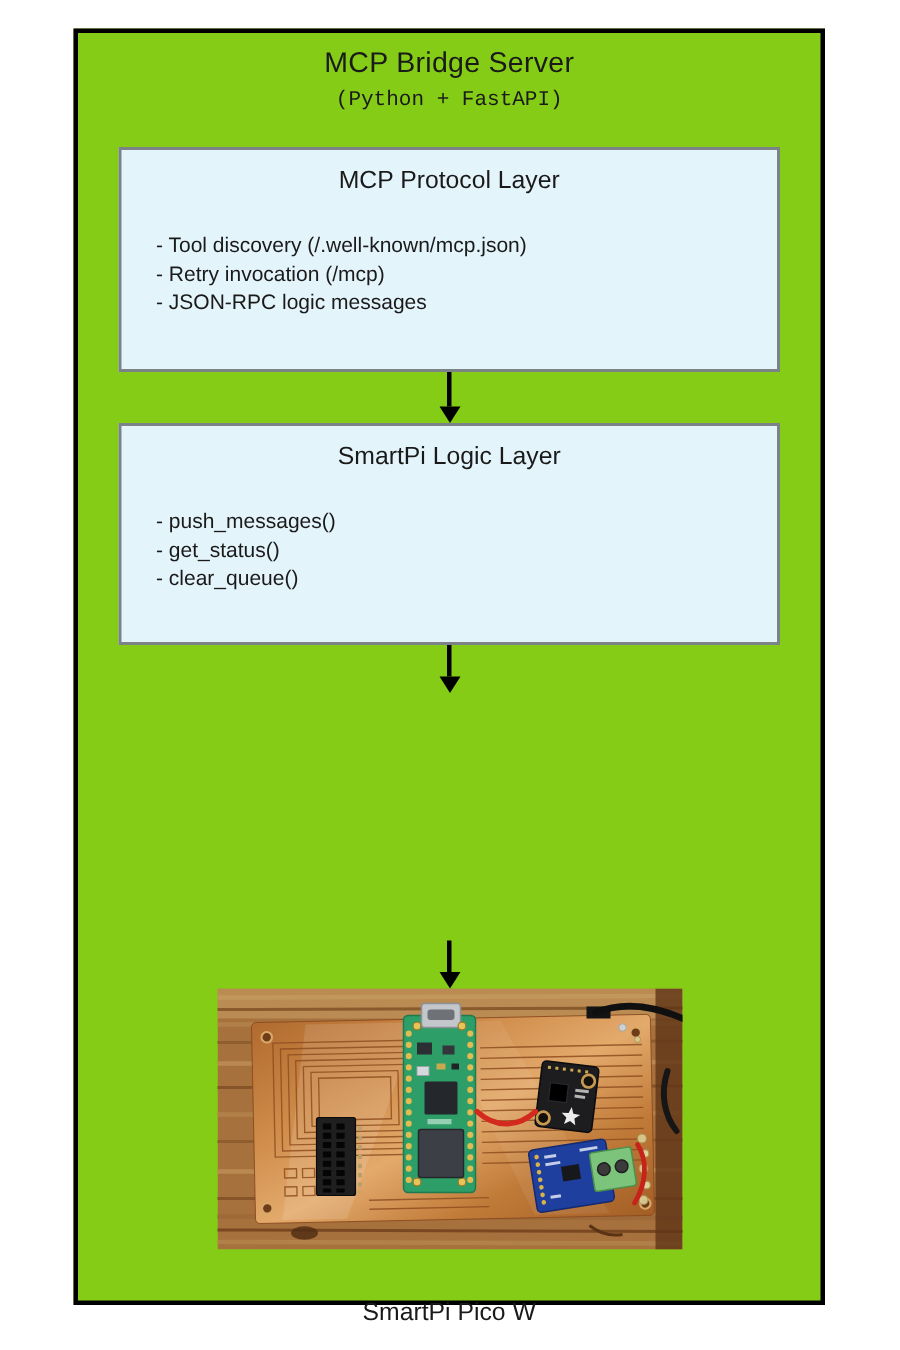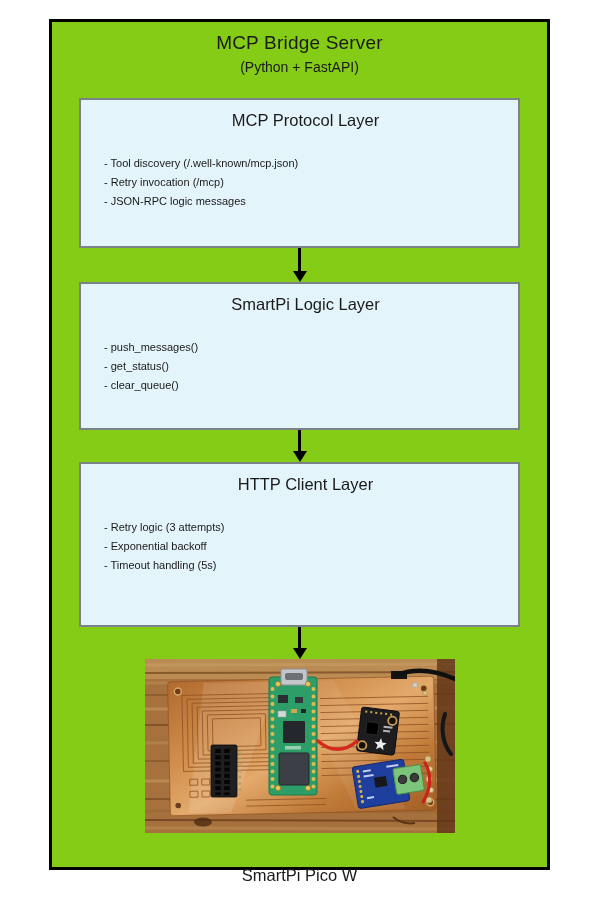--- a/index.html
+++ b/index.html
@@ -18,37 +18,36 @@
     border: 3px solid #000000;
     background: #84cc16;
   }
   .diagram-title {
     position: absolute; top: 10px; left: 0; width: 100%;
     text-align: center; font-size: 19px; font-weight: 500;
     letter-spacing: 0.2px;
   }
   .diagram-subtitle {
     position: absolute; top: 37px; left: 0; width: 100%;
-    text-align: center; font-size: 14px; font-weight: 400;
+    text-align: center; font-size: 14px; font-weight: 400; font-family: Liberation Mono, monospace;
   }
   .layer-box {
     position: absolute; left: 27px; width: 441px;
     background: #e4f4fb;
     border: 2px solid #7b8389;
-    padding-left: 12px;
   }
   .box1 { top: 76px;  height: 150px; }
   .box2 { top: 260px; height: 148px; }
   .box3 { top: 440px; height: 165px; }
   .layer-title {
     margin-top: 11px; text-align: center; font-size: 16.5px;
   }
   .layer-items {
-    margin-top: 24px; margin-left: 11px; margin-right: 12px;
-    font-size: 11px; line-height: 19px;
+    margin-top: 24px; margin-left: 23px; margin-right: 12px;
+    font-size: 14px; line-height: 19px;
   }
   .arrow {
     position: absolute; left: 240px; width: 15px;
     display: flex; flex-direction: column; align-items: center;
   }
   .arrow1 { top: 226px; height: 34px; }
   .arrow2 { top: 408px; height: 32px; }
   .arrow3 { top: 605px; height: 32px; }
   .arrow-line { width: 2.5px; flex: 1 1 auto; background: #000; }
   .arrow-head {
@@ -95,28 +94,20 @@
       <div class="layer-item">- get_status()</div>
       <div class="layer-item">- clear_queue()</div>
     </div>
   </div>
 
   <div class="arrow arrow2">
     <div class="arrow-line"></div>
     <div class="arrow-head"></div>
   </div>
 
-  <div class="layer-box box3">
-    <div class="layer-title">HTTP Client Layer</div>
-    <div class="layer-items">
-      <div class="layer-item">- Retry logic (3 attempts)</div>
-      <div class="layer-item">- Exponential backoff</div>
-      <div class="layer-item">- Timeout handling (5s)</div>
-    </div>
-  </div>
 
   <div class="arrow arrow3">
     <div class="arrow-line"></div>
     <div class="arrow-head"></div>
   </div>
 
   <svg class="photo" viewBox="0 0 310 174" preserveAspectRatio="none" xmlns="http://www.w3.org/2000/svg">
     <defs>
       <linearGradient id="copper" x1="0" y1="0" x2="1" y2="1">
         <stop offset="0%" stop-color="#b06a2e"></stop>

